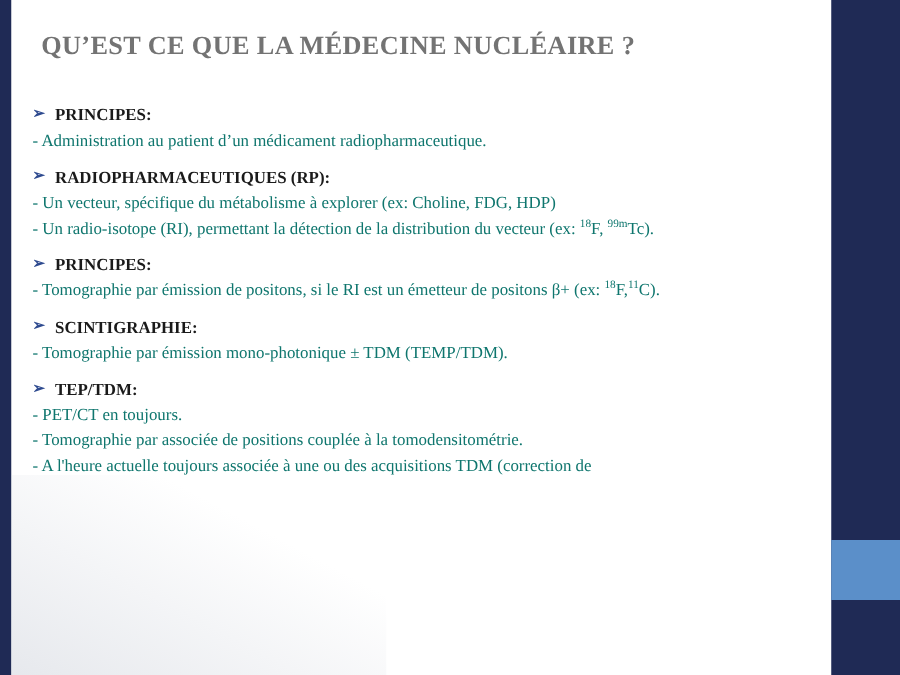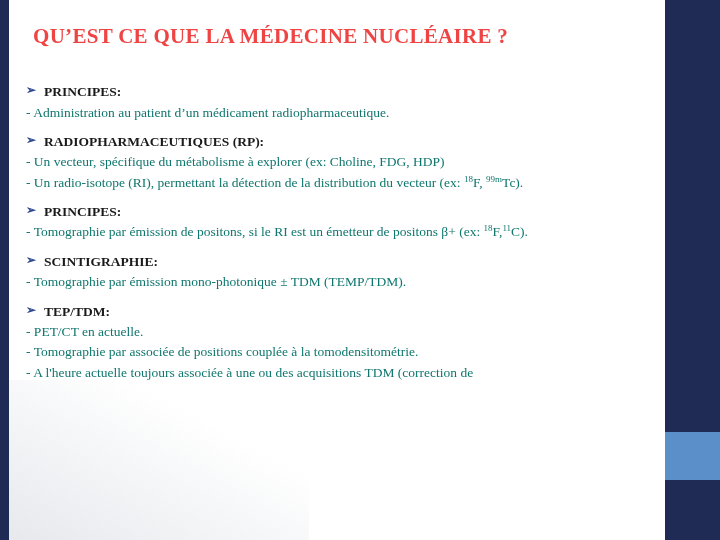--- a/index.html
+++ b/index.html
@@ -58,21 +58,21 @@
     pointer-events: none;
   }
   .title {
     position: absolute;
     left: 33px;
     top: 24px;
     width: 610px;
     font-family: "Liberation Serif", serif;
     font-size: 21px;
     font-weight: bold;
-    color: #ef4444;
+    color: #737373;
     letter-spacing: 0.3px;
     line-height: 1.2;
   }
   .body-area {
     position: absolute;
     left: 26px;
     top: 82px;
     width: 620px;
   }
   .block {
@@ -159,19 +159,19 @@
         <span class="heading-text">SCINTIGRAPHIE:</span>
       </div>
       <div class="line">- Tomographie par émission mono-photonique ± TDM (TEMP/TDM).</div>
     </div>
 
     <div class="block">
       <div class="heading">
         <span class="bullet-arrow">➢</span>
         <span class="heading-text">TEP/TDM:</span>
       </div>
-      <div class="line">- PET/CT en actuelle.</div>
+      <div class="line">- PET/CT en toujours.</div>
       <div class="line">- Tomographie par associée de positions couplée à la tomodensitométrie.</div>
       <div class="line">- A l'heure actuelle toujours associée à une ou des acquisitions TDM (correction de</div>
     </div>
 
   </div>
 </div>
 
 </body></html>

